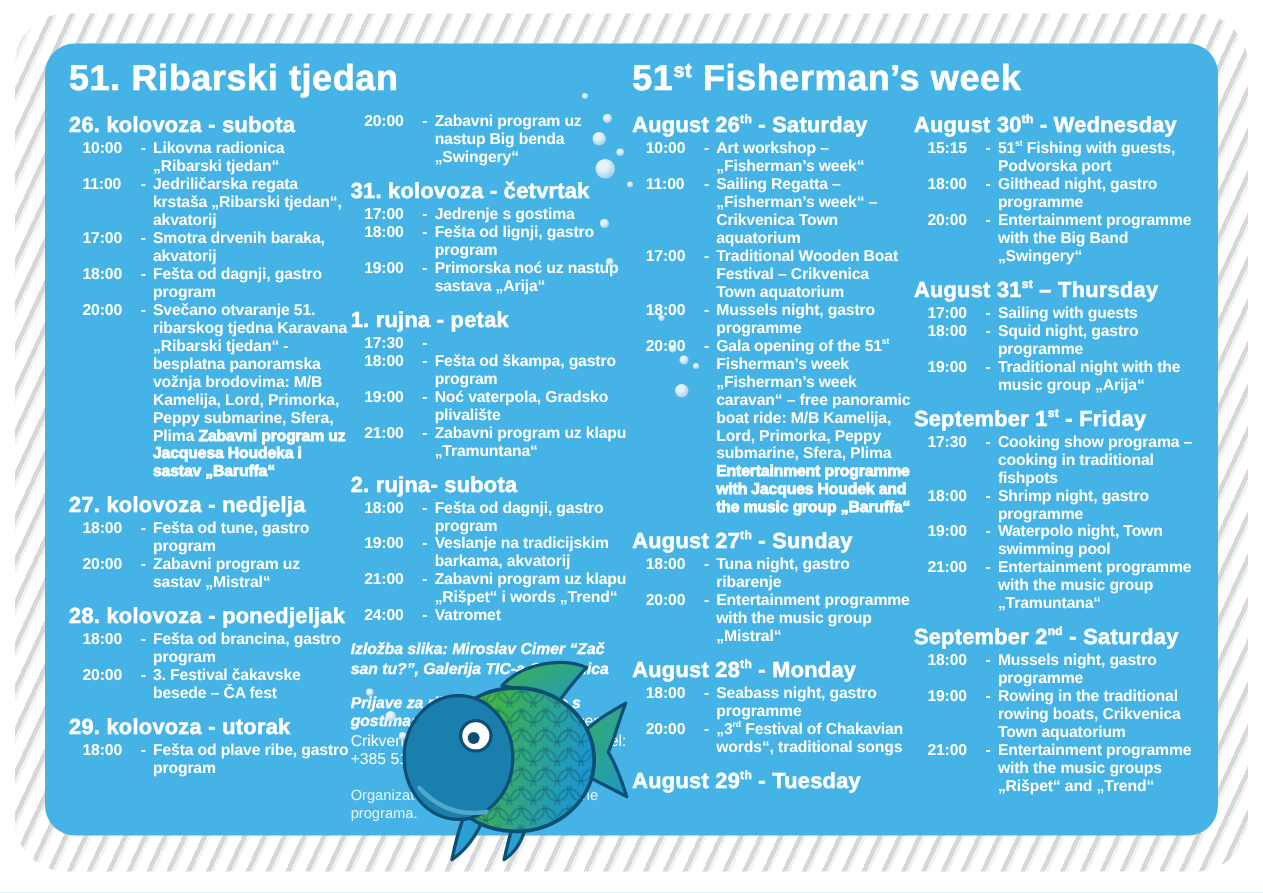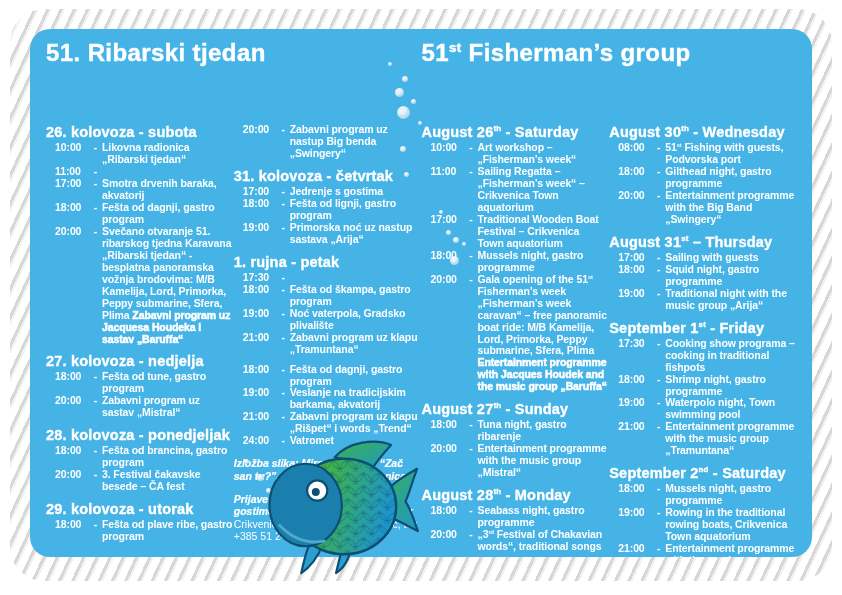--- a/index.html
+++ b/index.html
@@ -8,21 +8,21 @@
   .rope-ring{position:absolute;inset:9px 10px 14px 10px;border-radius:34px;
         background:repeating-linear-gradient(115deg,#f2f2f2 0 2px,#ffffff 2px 9px,#d7d7d7 9px 12px);}
   .panel{position:absolute;inset:29px 30px 38px 30px;border-radius:20px;background:#45b3e6;
         padding:8px 16px 6px 16px;box-sizing:border-box;
         display:grid;grid-template-columns:repeat(4,1fr);column-gap:1px;grid-template-rows:auto 1fr;
         overflow:hidden;}
   .title{font-size:24px;font-weight:700;letter-spacing:.4px;margin:2px 0 9px 0;
         -webkit-text-stroke:.4px #fff;}
   .title-hr{grid-column:1/3;}
   .title-en{grid-column:3/5;}
-  .col{min-width:0;grid-row:2;margin-top:48px;}
+  .col{min-width:0;grid-row:2;}
   .section{margin:0 0 8px 0;}
   .day-heading{font-size:14.5px;font-weight:700;margin:0 0 2px 0;letter-spacing:.2px;
         -webkit-text-stroke:.35px #fff;}
   .event{display:flex;padding-left:9px;font-size:10.5px;font-weight:700;line-height:1.14;
         letter-spacing:-.1px;}
   .time{flex:0 0 34px;}
   .dash{flex:0 0 13px;text-align:center;}
   .etext{flex:1;min-width:0;}
   sup{font-size:.55em;line-height:0;vertical-align:super;}
   .xb{-webkit-text-stroke:.5px #fff;}
@@ -36,32 +36,33 @@
         opacity:.95;}
   .fish{position:absolute;left:268px;top:430px;width:152px;height:150px;}
 </style>
 </head>
 <body>
 
 <div class="page">
   <div class="rope-ring"></div>
   <div class="panel">
     <h1 class="title title-hr"><span>51. Ribarski tjedan</span></h1>
-    <h1 class="title title-en"><span>51</span><sup>st</sup><span> Fisherman’s group</span></h1>
+    <h1 class="title title-en"><span>51</span><sup>st</sup><span> Fisherman’s week</span></h1>
     <div class="col">
         <div class="section">
           <h3 class="day-heading"><span>26. kolovoza - subota</span></h3>
           <div class="event">
             <span class="time">10:00</span>
             <span class="dash">-</span>
             <span class="etext"><span>Likovna radionica „Ribarski tjedan“</span></span>
           </div>
           <div class="event">
             <span class="time">11:00</span>
             <span class="dash">-</span>
+            <span class="etext"><span>Jedriličarska regata krstaša „Ribarski tjedan“, akvatorij</span></span>
           </div>
           <div class="event">
             <span class="time">17:00</span>
             <span class="dash">-</span>
             <span class="etext"><span>Smotra drvenih baraka, akvatorij</span></span>
           </div>
           <div class="event">
             <span class="time">18:00</span>
             <span class="dash">-</span>
             <span class="etext"><span>Fešta od dagnji, gastro program</span></span>
@@ -149,20 +150,21 @@
             <span class="dash">-</span>
             <span class="etext"><span>Noć vaterpola, Gradsko plivalište</span></span>
           </div>
           <div class="event">
             <span class="time">21:00</span>
             <span class="dash">-</span>
             <span class="etext"><span>Zabavni program uz klapu „Tramuntana“</span></span>
           </div>
         </div>
         <div class="section">
+          <h3 class="day-heading"><span>2. rujna- subota</span></h3>
           <div class="event">
             <span class="time">18:00</span>
             <span class="dash">-</span>
             <span class="etext"><span>Fešta od dagnji, gastro program</span></span>
           </div>
           <div class="event">
             <span class="time">19:00</span>
             <span class="dash">-</span>
             <span class="etext"><span>Veslanje na tradicijskim barkama, akvatorij</span></span>
           </div>
@@ -237,21 +239,21 @@
           </div>
         </div>
         <div class="section">
           <h3 class="day-heading"><span>August 29</span><sup>th</sup><span> - Tuesday</span></h3>
         </div>
       </div>
     <div class="col">
         <div class="section">
           <h3 class="day-heading"><span>August 30</span><sup>th</sup><span> - Wednesday</span></h3>
           <div class="event">
-            <span class="time">08:00</span>
+            <span class="time">15:15</span>
             <span class="dash">-</span>
             <span class="etext"><span>51</span><sup>st</sup><span> Fishing with guests, Podvorska port</span></span>
           </div>
           <div class="event">
             <span class="time">18:00</span>
             <span class="dash">-</span>
             <span class="etext"><span>Gilthead night, gastro programme</span></span>
           </div>
           <div class="event">
             <span class="time">20:00</span>

